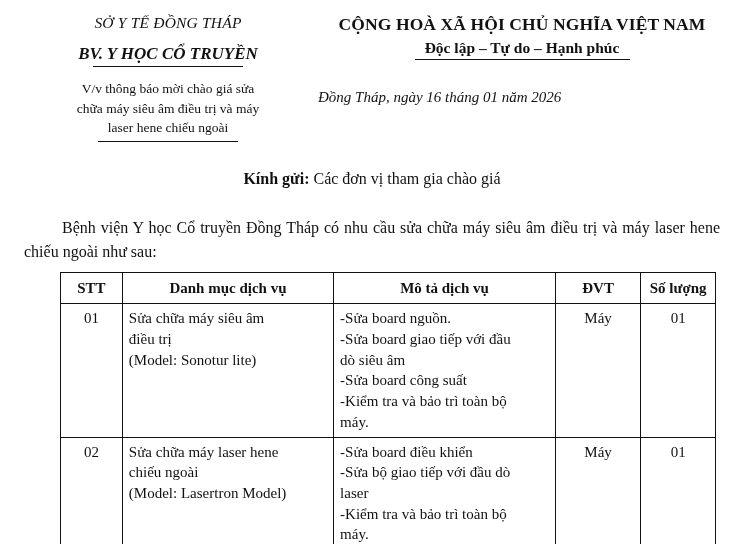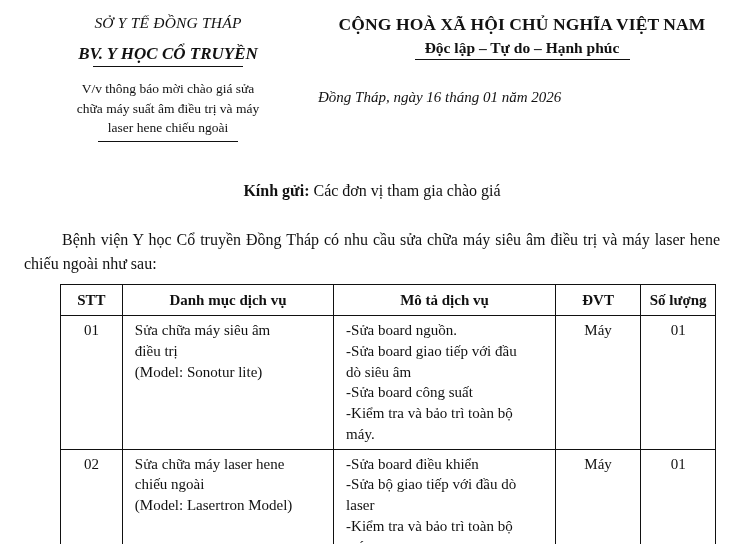--- a/index.html
+++ b/index.html
@@ -118,21 +118,21 @@
   .place-date {
     font-size: 15px;
     font-style: italic;
     white-space: nowrap;
   }
 
   
   .recipient {
     text-align: center;
     font-size: 16px;
-    margin-top: 40px;
+    margin-top: 28px;
     font-weight: bold;
   }
   .recipient .kg {
     font-weight: bold;
   }
   .recipient .rcv {
     font-weight: normal;
   }
 
   
@@ -147,21 +147,21 @@
   
   table.doc-table {
     border-collapse: collapse;
     margin: 8px 22px 0 60px;
     width: 656px;
     table-layout: fixed;
   }
   table.doc-table th,
   table.doc-table td {
     border: 1px solid #111;
-    padding: 4px 12px;
+    padding: 4px 6px;
     font-size: 15px;
     vertical-align: top;
     line-height: 1.38;
   }
   table.doc-table th {
     text-align: center;
     font-weight: bold;
     vertical-align: middle;
     padding: 5px 4px;
   }
@@ -192,21 +192,21 @@
       <div class="nation-line1">CỘNG HOÀ XÃ HỘI CHỦ NGHĨA VIỆT NAM</div>
       <div class="nation-line2">Độc lập – Tự do – Hạnh phúc</div>
       <div class="nation-underline"></div>
     </div>
   </div>
 
   <div class="subhead">
     <div class="subhead-left">
       <div class="subject">
         <span class="cell-line">V/v thông báo mời chào giá sửa</span>
-        <span class="cell-line">chữa máy suất âm điều trị và máy</span>
+        <span class="cell-line">chữa máy siêu âm điều trị và máy</span>
         <span class="cell-line">laser hene chiếu ngoài</span>
       </div>
       <div class="subject-underline"></div>
     </div>
     <div class="subhead-right">
       <div class="place-date">Đồng Tháp, ngày 16 tháng 01 năm 2026</div>
     </div>
   </div>
 
   <div class="recipient">

